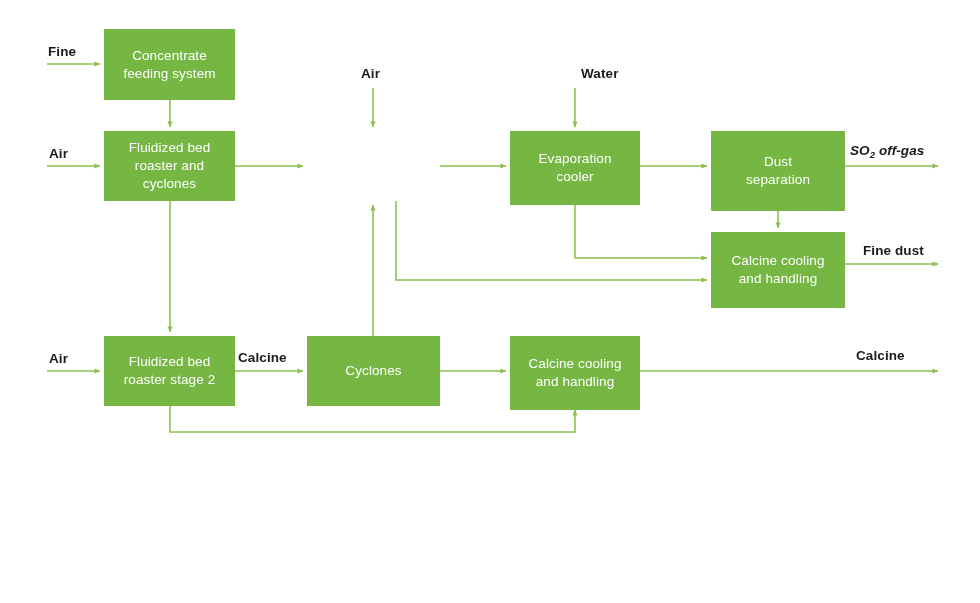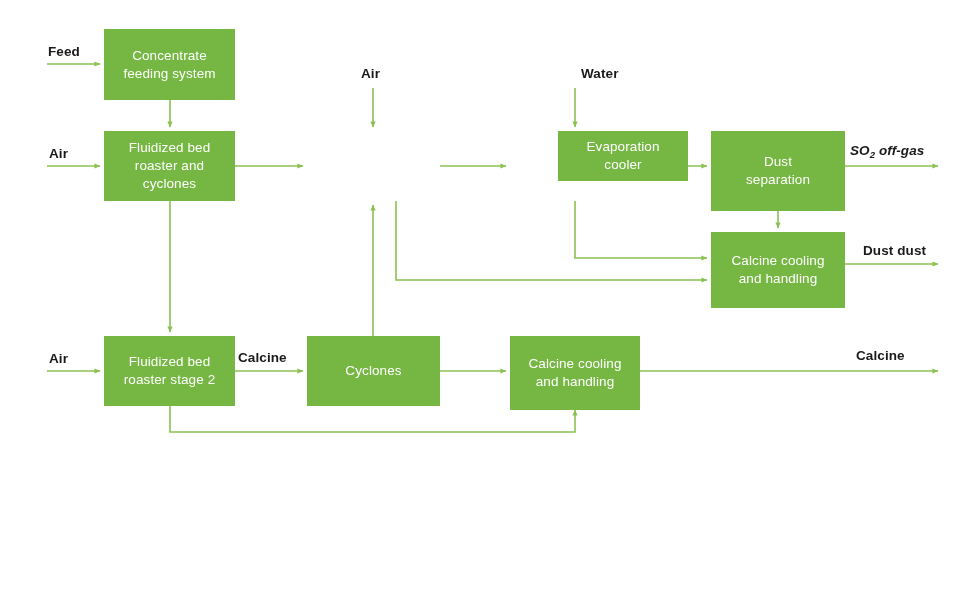--- a/index.html
+++ b/index.html
@@ -117,21 +117,21 @@
 feeding system</span>
   </div>
 
   <div class="node-box" style="left:104px; top:131px; width:131px; height:70px;">
     <span class="node-label">Fluidized bed
 roaster and
 cyclones</span>
   </div>
 
 
-  <div class="node-box" style="left:510px; top:131px; width:130px; height:50px;margin-left:48px;">
+  <div class="node-box" style="left:510px; top:131px; width:130px; height:74px;">
     <span class="node-label">Evaporation
 cooler</span>
   </div>
 
   <div class="node-box" style="left:711px; top:131px; width:134px; height:80px;">
     <span class="node-label">Dust
 separation</span>
   </div>
 
   <div class="node-box" style="left:711px; top:232px; width:134px; height:76px;">
@@ -146,31 +146,31 @@
 
   <div class="node-box" style="left:307px; top:336px; width:133px; height:70px;">
     <span class="node-label">Cyclones</span>
   </div>
 
   <div class="node-box" style="left:510px; top:336px; width:130px; height:74px;">
     <span class="node-label">Calcine cooling
 and handling</span>
   </div>
 
-  <div class="edge-label" style="left:48px; top:44px;">Feed</div>
+  <div class="edge-label" style="left:48px; top:44px;">Fine</div>
 
   <div class="edge-label" style="left:49px; top:146px;">Air</div>
 
   <div class="edge-label" style="left:361px; top:66px;">Air</div>
 
   <div class="edge-label" style="left:581px; top:66px;">Water</div>
 
   <div class="edge-label" style="left:850px; top:143px;font-style:italic;"><span>SO</span><sub>2</sub><span> off-gas</span></div>
 
-  <div class="edge-label" style="left:863px; top:243px;">Dust dust</div>
+  <div class="edge-label" style="left:863px; top:243px;">Fine dust</div>
 
   <div class="edge-label" style="left:49px; top:351px;">Air</div>
 
   <div class="edge-label" style="left:238px; top:350px;">Calcine</div>
 
   <div class="edge-label" style="left:856px; top:348px;">Calcine</div>
 
 </div>
 
 </body></html>

